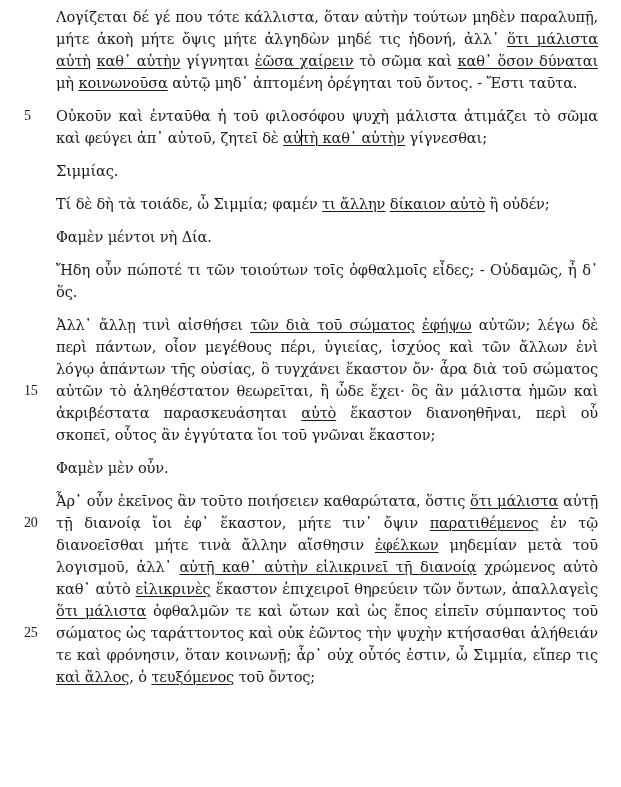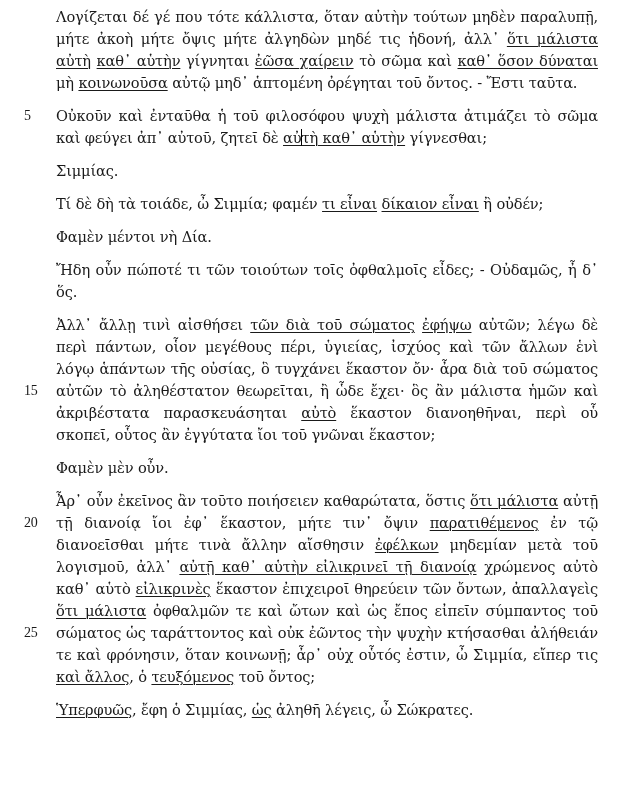--- a/index.html
+++ b/index.html
@@ -32,20 +32,19 @@
     vertical-align: -3px; margin: 0 -0.5px;
   }
 </style>
 </head>
 <body>
 
 <div class="page" id="page">
     <p class="para"><span>Λογίζεται δέ γέ που τότε κάλλιστα, ὅταν αὐτὴν τούτων μηδὲν παραλυπῇ, μήτε ἀκοὴ μήτε ὄψις μήτε ἀλγηδὼν μηδέ τις ἡδονή, ἀλλ᾽ </span><span class="u">ὅτι μάλιστα</span><span> </span><span class="u">αὐτὴ</span><span> </span><span class="u">καθ᾽ αὑτὴν</span><span> γίγνηται </span><span class="u">ἐῶσα χαίρειν</span><span> τὸ σῶμα καὶ </span><span class="u">καθ᾽ ὅσον δύναται</span><span> μὴ </span><span class="u">κοινωνοῦσα</span><span> αὐτῷ μηδ᾽ ἁπτομένη ὀρέγηται τοῦ ὄντος. - Ἔστι ταῦτα.</span></p>
     <p class="para"><span class="line-num" style="top: 0px;">5</span><span>Οὐκοῦν καὶ ἐνταῦθα ἡ τοῦ φιλοσόφου ψυχὴ μάλιστα ἀτιμάζει τὸ σῶμα καὶ φεύγει ἀπ᾽ αὐτοῦ, ζητεῖ δὲ </span><span class="u">αὐ</span><span class="cursor"></span><span class="u">τὴ καθ᾽ αὑτὴν</span><span> γίγνεσθαι;</span></p>
     <p class="para"><span>Σιμμίας.</span></p>
-    <p class="para"><span>Τί δὲ δὴ τὰ τοιάδε, ὦ Σιμμία; φαμέν </span><span class="u">τι εἶναι</span><span> </span><span class="u">δίκαιον εἶναι</span><span> ἢ οὐδέν;</span></p>
+    <p class="para"><span>Τί δὲ δὴ τὰ τοιάδε, ὦ Σιμμία; φαμέν </span><span class="u">τι ἄλλην</span><span> </span><span class="u">δίκαιον αὐτὸ</span><span> ἢ οὐδέν;</span></p>
     <p class="para"><span>Φαμὲν μέντοι νὴ Δία.</span></p>
     <p class="para"><span>Ἤδη οὖν πώποτέ τι τῶν τοιούτων τοῖς ὀφθαλμοῖς εἶδες; - Οὐδαμῶς, ἦ δ᾽ ὅς.</span></p>
     <p class="para"><span class="line-num" style="top: 66px;">15</span><span>Ἀλλ᾽ ἄλλῃ τινὶ αἰσθήσει </span><span class="u">τῶν διὰ τοῦ σώματος</span><span> </span><span class="u">ἐφήψω</span><span> αὐτῶν; λέγω δὲ περὶ πάντων, οἷον μεγέθους πέρι, ὑγιείας, ἰσχύος καὶ τῶν ἄλλων ἑνὶ λόγῳ ἁπάντων τῆς οὐσίας, ὃ τυγχάνει ἕκαστον ὄν· ἆρα διὰ τοῦ σώματος αὐτῶν τὸ ἀληθέστατον θεωρεῖται, ἢ ὧδε ἔχει· ὃς ἂν μάλιστα ἡμῶν καὶ ἀκριβέστατα παρασκευάσηται </span><span class="u">αὐτὸ</span><span> ἕκαστον διανοηθῆναι, περὶ οὗ σκοπεῖ, οὗτος ἂν ἐγγύτατα ἴοι τοῦ γνῶναι ἕκαστον;</span></p>
     <p class="para"><span>Φαμὲν μὲν οὖν.</span></p>
     <p class="para"><span class="line-num" style="top: 22px;">20</span><span class="line-num" style="top: 132px;">25</span><span>Ἆρ᾽ οὖν ἐκεῖνος ἂν τοῦτο ποιήσειεν καθαρώτατα, ὅστις </span><span class="u">ὅτι μάλιστα</span><span> αὐτῇ τῇ διανοίᾳ ἴοι ἐφ᾽ ἕκαστον, μήτε τιν᾽ ὄψιν </span><span class="u">παρατιθέμενος</span><span> ἐν τῷ διανοεῖσθαι μήτε τινὰ ἄλλην αἴσθησιν </span><span class="u">ἐφέλκων</span><span> μηδεμίαν μετὰ τοῦ λογισμοῦ, ἀλλ᾽ </span><span class="u">αὐτῇ καθ᾽ αὑτὴν εἰλικρινεῖ τῇ διανοίᾳ</span><span> χρώμενος αὐτὸ καθ᾽ αὑτὸ </span><span class="u">εἰλικρινὲς</span><span> ἕκαστον ἐπιχειροῖ θηρεύειν τῶν ὄντων, ἀπαλλαγεὶς </span><span class="u">ὅτι μάλιστα</span><span> ὀφθαλμῶν τε καὶ ὤτων καὶ ὡς ἔπος εἰπεῖν σύμπαντος τοῦ σώματος ὡς ταράττοντος καὶ οὐκ ἐῶντος τὴν ψυχὴν κτήσασθαι ἀλήθειάν τε καὶ φρόνησιν, ὅταν κοινωνῇ; ἆρ᾽ οὐχ οὗτός ἐστιν, ὦ Σιμμία, εἴπερ τις </span><span class="u">καὶ ἄλλος</span><span>, ὁ </span><span class="u">τευξόμενος</span><span> τοῦ ὄντος;</span></p>
-    <p class="para"><span class="u">Ὑπερφυῶς</span><span>, ἔφη ὁ Σιμμίας, </span><span class="u">ὡς</span><span> ἀληθῆ λέγεις, ὦ Σώκρατες.</span></p>
   </div>
 
 </body></html>

